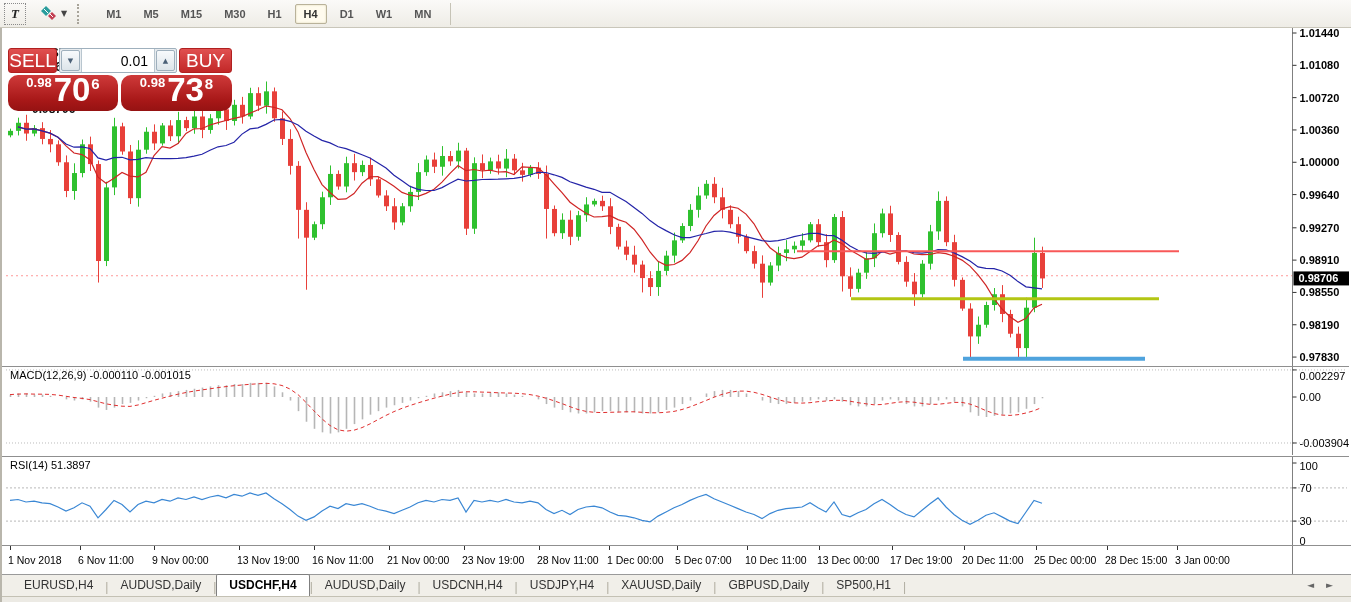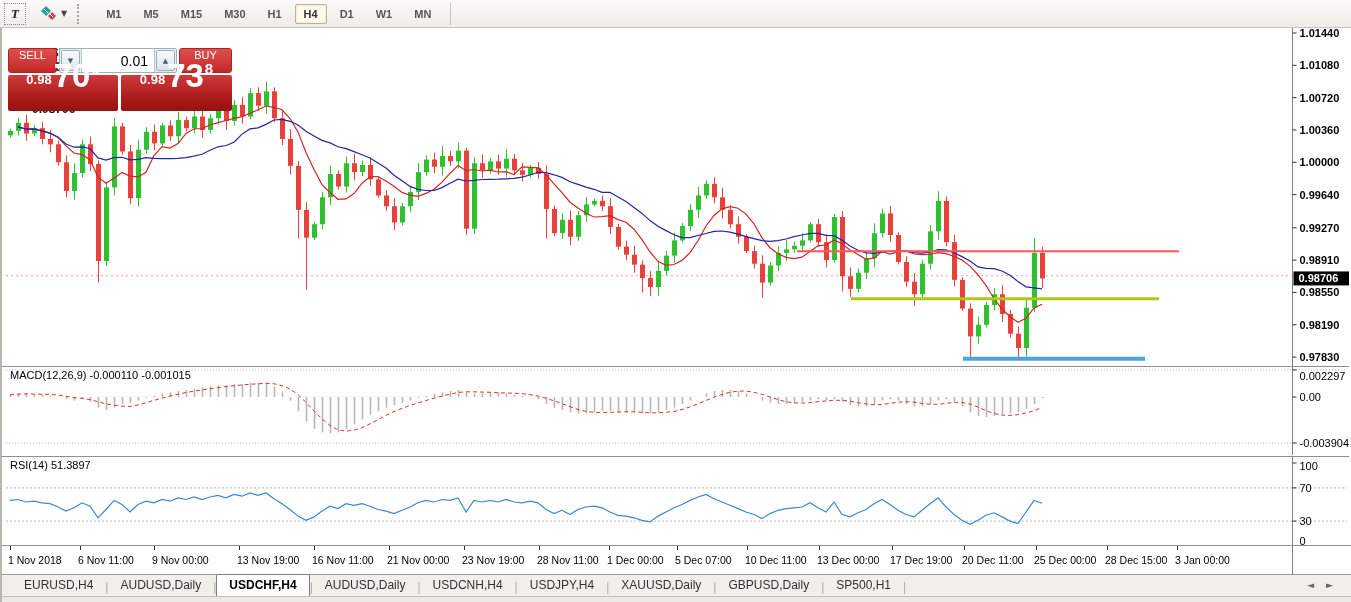--- a/index.html
+++ b/index.html
@@ -23,34 +23,34 @@
   .pane{position:absolute;left:0;background:#fff;}
   svg{display:block;}
   .overlay-label{position:absolute;font-size:11px;color:#000;white-space:pre;z-index:5;}
   .chart-title{left:10px;top:4px;font-size:12px;font-weight:bold;color:#111;}
   .chart-title .marker{font-size:8px;font-family:"DejaVu Sans",sans-serif;margin-right:4px;vertical-align:1px;}
   .chart-title span{margin-right:3px;}
   .ind-label{left:8px;font-size:11px;color:#000;}
   
   .trade-panel{position:absolute;left:6px;top:20px;width:224px;z-index:10;}
   .tp-row1{display:flex;height:25px;}
-  .btn-red{background:linear-gradient(#e05050,#c22828);color:#fff;font-size:11px;
-    display:flex;justify-content:center;border-radius:3px;border:1px solid #b02020;box-sizing:border-box;}
+  .btn-red{background:linear-gradient(#e05050,#c22828);color:#fff;font-size:19px;
+    display:flex;align-items:center;justify-content:center;border-radius:3px;border:1px solid #b02020;box-sizing:border-box;}
   .sell-btn{width:49px;}
   .buy-btn{width:53px;}
   .spinner{flex:1;display:flex;align-items:stretch;margin:0 2px;background:#e8ecef;
     border:1px solid #9fb0bd;border-radius:2px;box-sizing:border-box;}
   .spin-btn{width:17px;background:linear-gradient(#f8fafc,#dde5ea);border:1px solid #9fb0bd;
     display:flex;align-items:center;justify-content:center;font-size:7px;color:#4a6077;
     border-radius:2px;margin:1px;font-family:"DejaVu Sans",sans-serif;}
   .vol-field{flex:1;background:#fff;display:flex;align-items:center;justify-content:flex-end;
     padding-right:6px;font-size:14px;color:#000;border:1px solid #b9c6cf;border-width:0 1px;}
   .tp-row2{display:flex;height:36px;margin-top:2px;}
-  .price-box{background:linear-gradient(#cf3a3a,#a81818 70%,#951212);border-radius:2px;
-    color:#fff;display:flex;align-items:flex-end;justify-content:center;padding-bottom:20px;box-sizing:border-box;}
+  .price-box{background:linear-gradient(#cf3a3a,#a81818 70%,#951212);border-radius:10px;
+    color:#fff;display:flex;justify-content:center;padding-bottom:12px;box-sizing:border-box;}
   .pb-sell{width:110px;margin-right:3px;}
   .pb-buy{width:111px;}
   .pb-small{font-size:13px;font-weight:bold;margin:0 2px 4px 0;}
   .pb-big{font-size:33px;font-weight:bold;line-height:30px;}
   .pb-sup{font-size:15px;font-weight:bold;margin:0 0 14px 1px;}
   
   .time-axis{position:absolute;left:0;top:517px;width:1351px;height:28px;background:#fff;
     border-top:1px solid #8f8f8f;}
   .time-label{position:absolute;top:8px;font-size:10.5px;color:#000;white-space:nowrap;}
   .time-tick{position:absolute;top:0;width:1px;height:4px;background:#333;}

